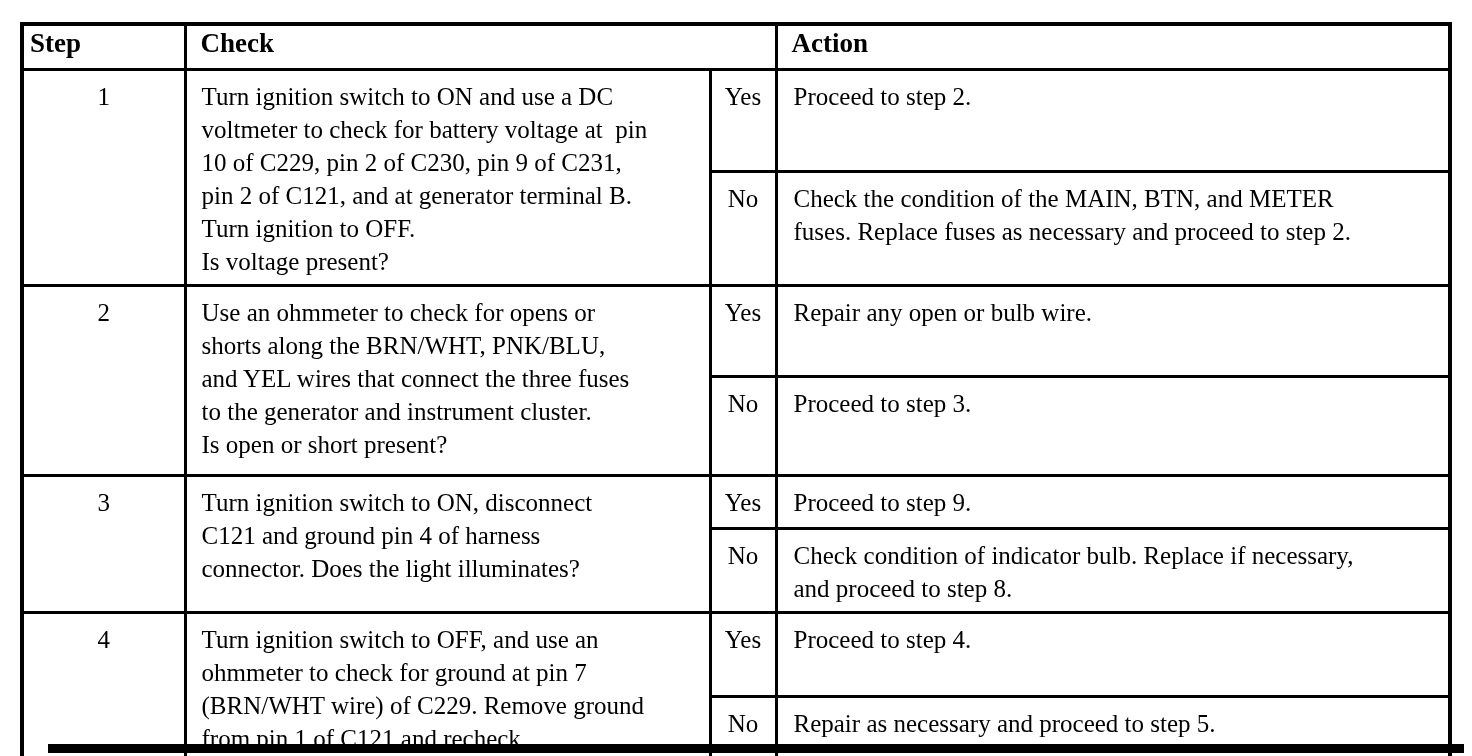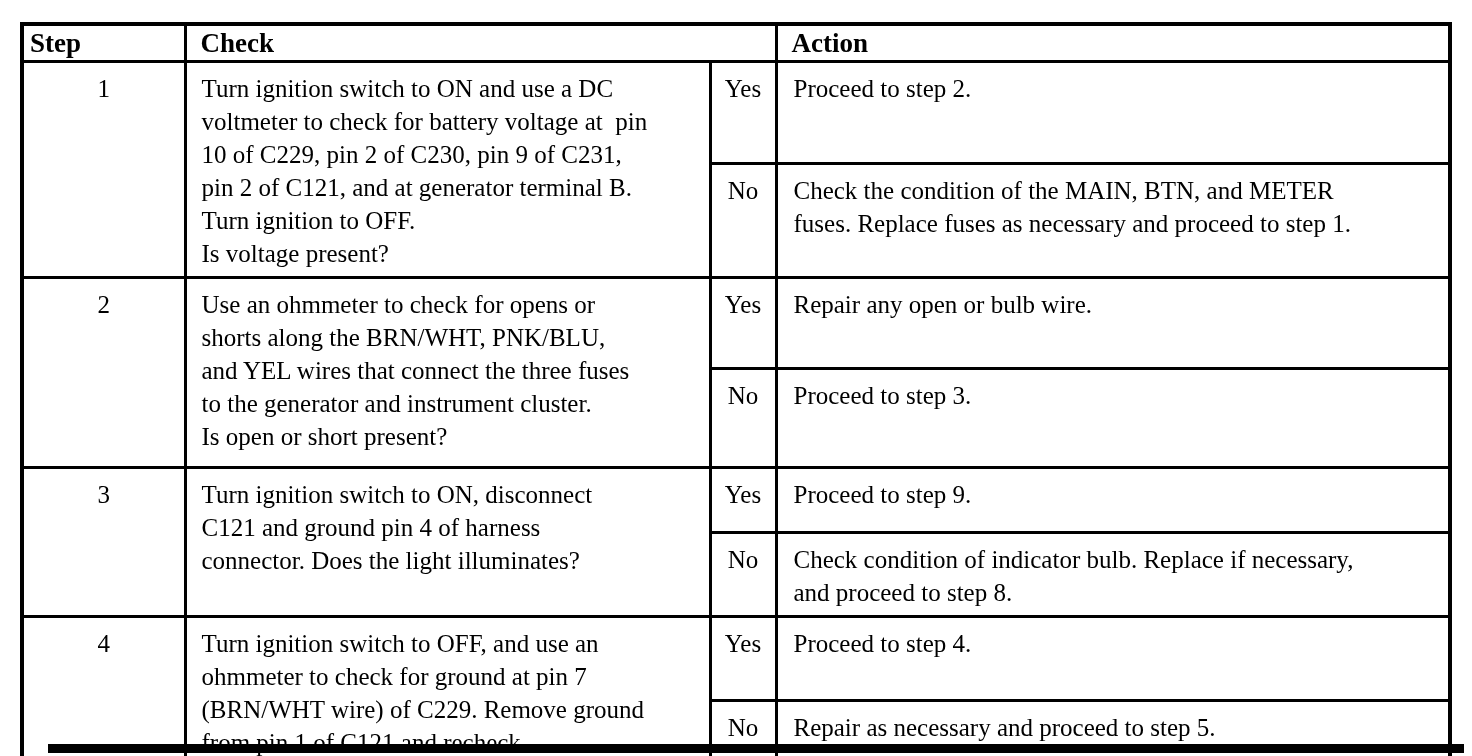--- a/index.html
+++ b/index.html
@@ -42,36 +42,36 @@
     padding: 6px 6px 4px 14px;
     overflow: hidden;
   }
   tr.hdr { height: 35px; }
   tr.hdr th {
     font-weight: bold;
     font-size: 27px;
     line-height: 29px;
     text-align: left;
     padding-top: 3px;
-    padding-bottom: 2px;
+    padding-bottom: 10px;
   }
   th.step-h { text-align: center; padding-left: 6px; }
 
   td.step-c {
     text-align: center;
     padding: 9px 4px 4px 4px;
   }
   td.check-c {
     white-space: pre-wrap;
     padding: 9px 4px 6px 15px;
     font-family: Liberation Serif, serif;
   }
   td.yn-c {
     text-align: center;
-    padding: 9px 2px 20px 2px;
+    padding: 9px 2px 8px 2px;
   }
   td.action-c {
     white-space: pre-wrap;
     padding: 9px 10px 6px 16px;
   }
 
   tr.r1a { height: 95px;  }
   tr.r1b { height: 106px; }
   tr.r2a { height: 91px;  }
   tr.r2b { height: 99px;  }
@@ -114,21 +114,21 @@
 10 of C229, pin 2 of C230, pin 9 of C231,
 pin 2 of C121, and at generator terminal B.
 Turn ignition to OFF.
 Is voltage present?</td>
         <td class="yn-c">Yes</td>
         <td class="action-c">Proceed to step 2.</td>
       </tr>
       <tr class="r1b">
         <td class="yn-c">No</td>
         <td class="action-c">Check the condition of the MAIN, BTN, and METER
-fuses. Replace fuses as necessary and proceed to step 1.</td>
+fuses. Replace fuses as necessary and proceed to step 2.</td>
       </tr>
 
       <tr class="r2a">
         <td class="step-c" rowspan="2">2</td>
         <td class="check-c" rowspan="2">Use an ohmmeter to check for opens or
 shorts along the BRN/WHT, PNK/BLU,
 and YEL wires that connect the three fuses
 to the generator and instrument cluster.
 Is open or short present?</td>
         <td class="yn-c">Yes</td>

